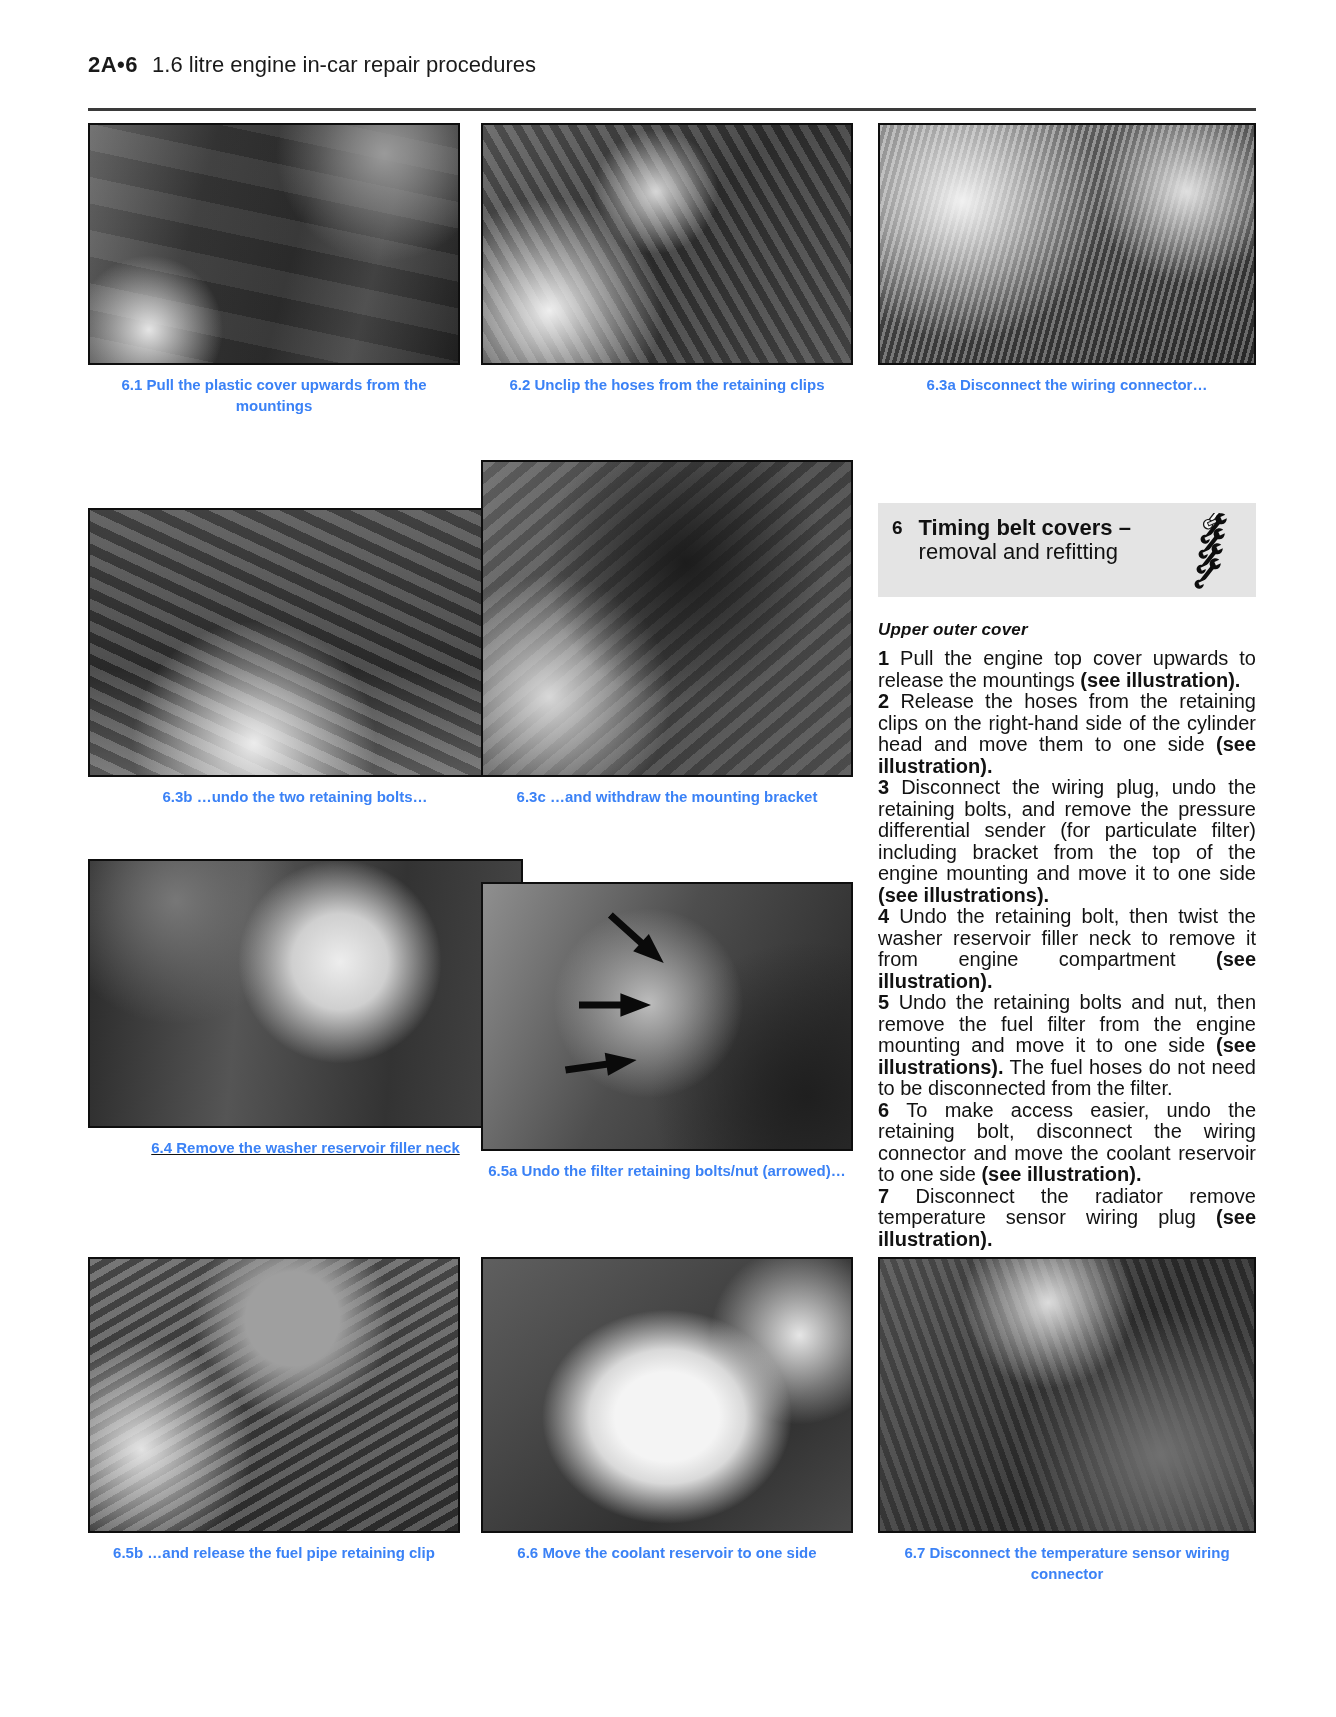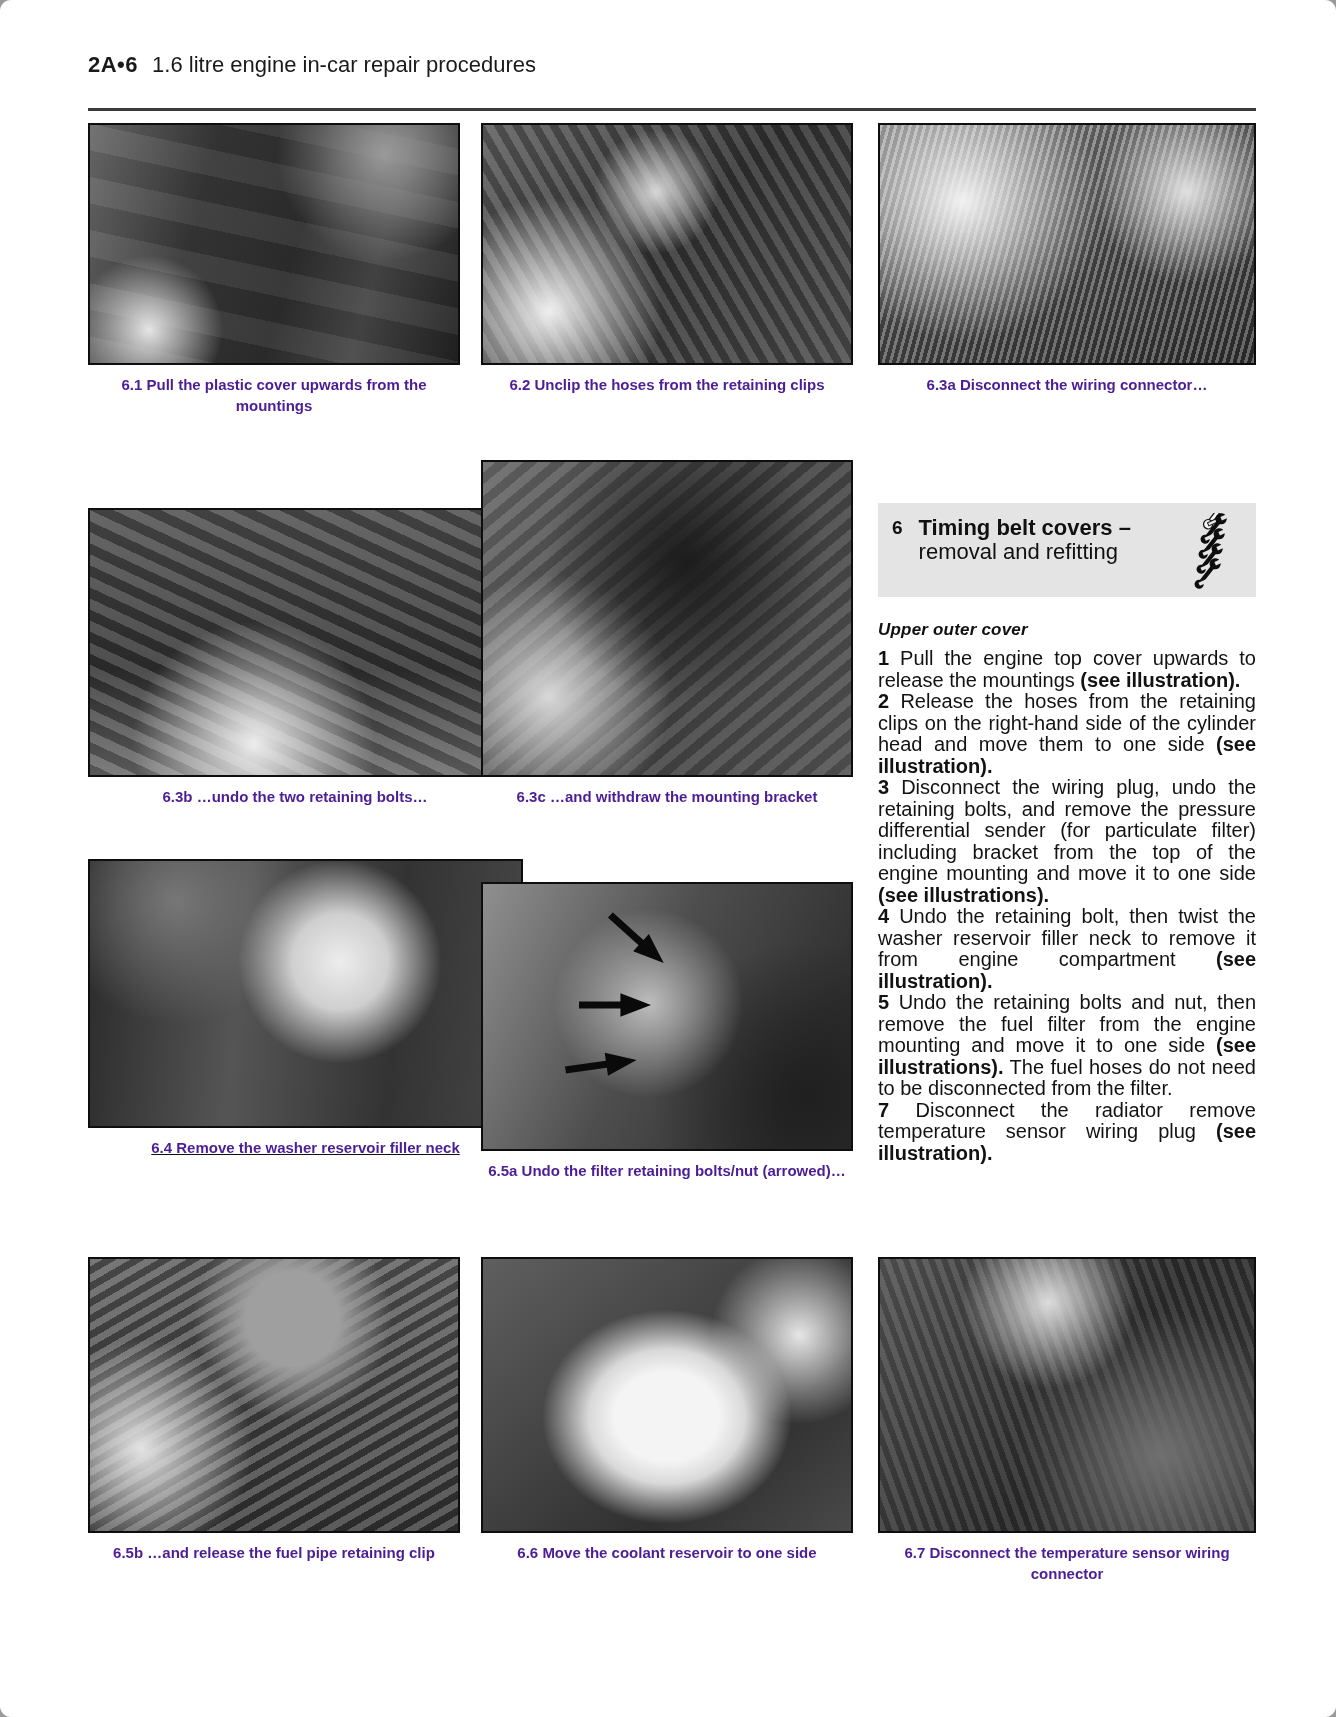--- a/index.html
+++ b/index.html
@@ -3,36 +3,35 @@
 <meta charset="utf-8">
 <style>
   html,body{margin:0;padding:0;background:#9a9a9a;}
   .page{
     position:relative;
     width:1336px;height:1717px;
     background:#ffffff;
     font-family:"Liberation Sans","DejaVu Sans",sans-serif;
     color:#111;
     overflow:hidden;
-    border-radius:11px;
   }
   
   .hdr{position:absolute;left:88px;top:52px;font-size:22px;white-space:nowrap;color:#1a1a1a;}
   .hdr .code{font-weight:bold;margin-right:14px;letter-spacing:.5px;}
   .rule{position:absolute;left:88px;top:108px;width:1168px;height:3px;background:#3a3a3a;}
   
   .fig{position:absolute;}
   .photo{
     position:relative;width:100%;
     border:2px solid #0e0e0e;box-sizing:border-box;
     overflow:hidden;
   }
   .cap{
     margin-top:9px;text-align:center;
-    font-weight:bold;font-size:15px;line-height:21px;color:#4c1d95;
+    font-weight:bold;font-size:15px;line-height:21px;color:#3b82f6;
   }
   
   .p61{background:
     radial-gradient(circle at 16% 86%, #e5e5e5 0%, rgba(229,229,229,0) 20%),
     radial-gradient(circle at 80% 12%, #9a9a9a 0%, rgba(154,154,154,0) 30%),
     repeating-linear-gradient(12deg, rgba(90,90,90,.25) 0 26px, rgba(30,30,30,.25) 26px 52px),
     linear-gradient(105deg, #7c7c7c, #3a3a3a 30%, #2e2e2e 55%, #4e4e4e 75%, #1f1f1f);}
   .p62{background:
     radial-gradient(circle at 18% 78%, #efefef 0%, rgba(238,238,238,0) 32%),
     radial-gradient(circle at 47% 28%, #d6d6d6 0%, rgba(213,213,213,0) 24%),
@@ -166,20 +165,21 @@
     </svg>
   </div>
 
   <div class="article">
     <h3 class="subhead">Upper outer cover</h3>
     <p><span class="b">1 </span><span>Pull the engine top cover upwards to release the mountings </span><span class="b">(see illustration).</span></p>
     <p><span class="b">2 </span><span>Release the hoses from the retaining clips on the right-hand side of the cylinder head and move them to one side </span><span class="b">(see illustration).</span></p>
     <p><span class="b">3 </span><span>Disconnect the wiring plug, undo the retaining bolts, and remove the pressure differential sender (for particulate filter) including bracket from the top of the engine mounting and move it to one side </span><span class="b">(see illustrations).</span></p>
     <p><span class="b">4 </span><span>Undo the retaining bolt, then twist the washer reservoir filler neck to remove it from engine compartment </span><span class="b">(see illustration).</span></p>
     <p><span class="b">5 </span><span>Undo the retaining bolts and nut, then remove the fuel filter from the engine mounting and move it to one side </span><span class="b">(see illustrations).</span><span> The fuel hoses do not need to be disconnected from the filter.</span></p>
+    <p><span class="b">6 </span><span>To make access easier, undo the retaining bolt, disconnect the wiring connector and move the coolant reservoir to one side </span><span class="b">(see illustration).</span></p>
     <p><span class="b">7 </span><span>Disconnect the radiator remove temperature sensor wiring plug </span><span class="b">(see illustration).</span></p>
   </div>
 
   <div class="fig" style="left:88px;top:859px;width:435px;text-decoration:underline;">
     <div class="photo p64" style="height:269px;"></div>
     <div class="cap">6.4 Remove the washer reservoir filler neck</div>
   </div>
   <div class="fig" style="left:481px;top:882px;width:372px;">
     <div class="photo p65a" style="height:269px;">
       <div class="arrow" style="left:118px;top:42px;transform:rotate(42deg);">

